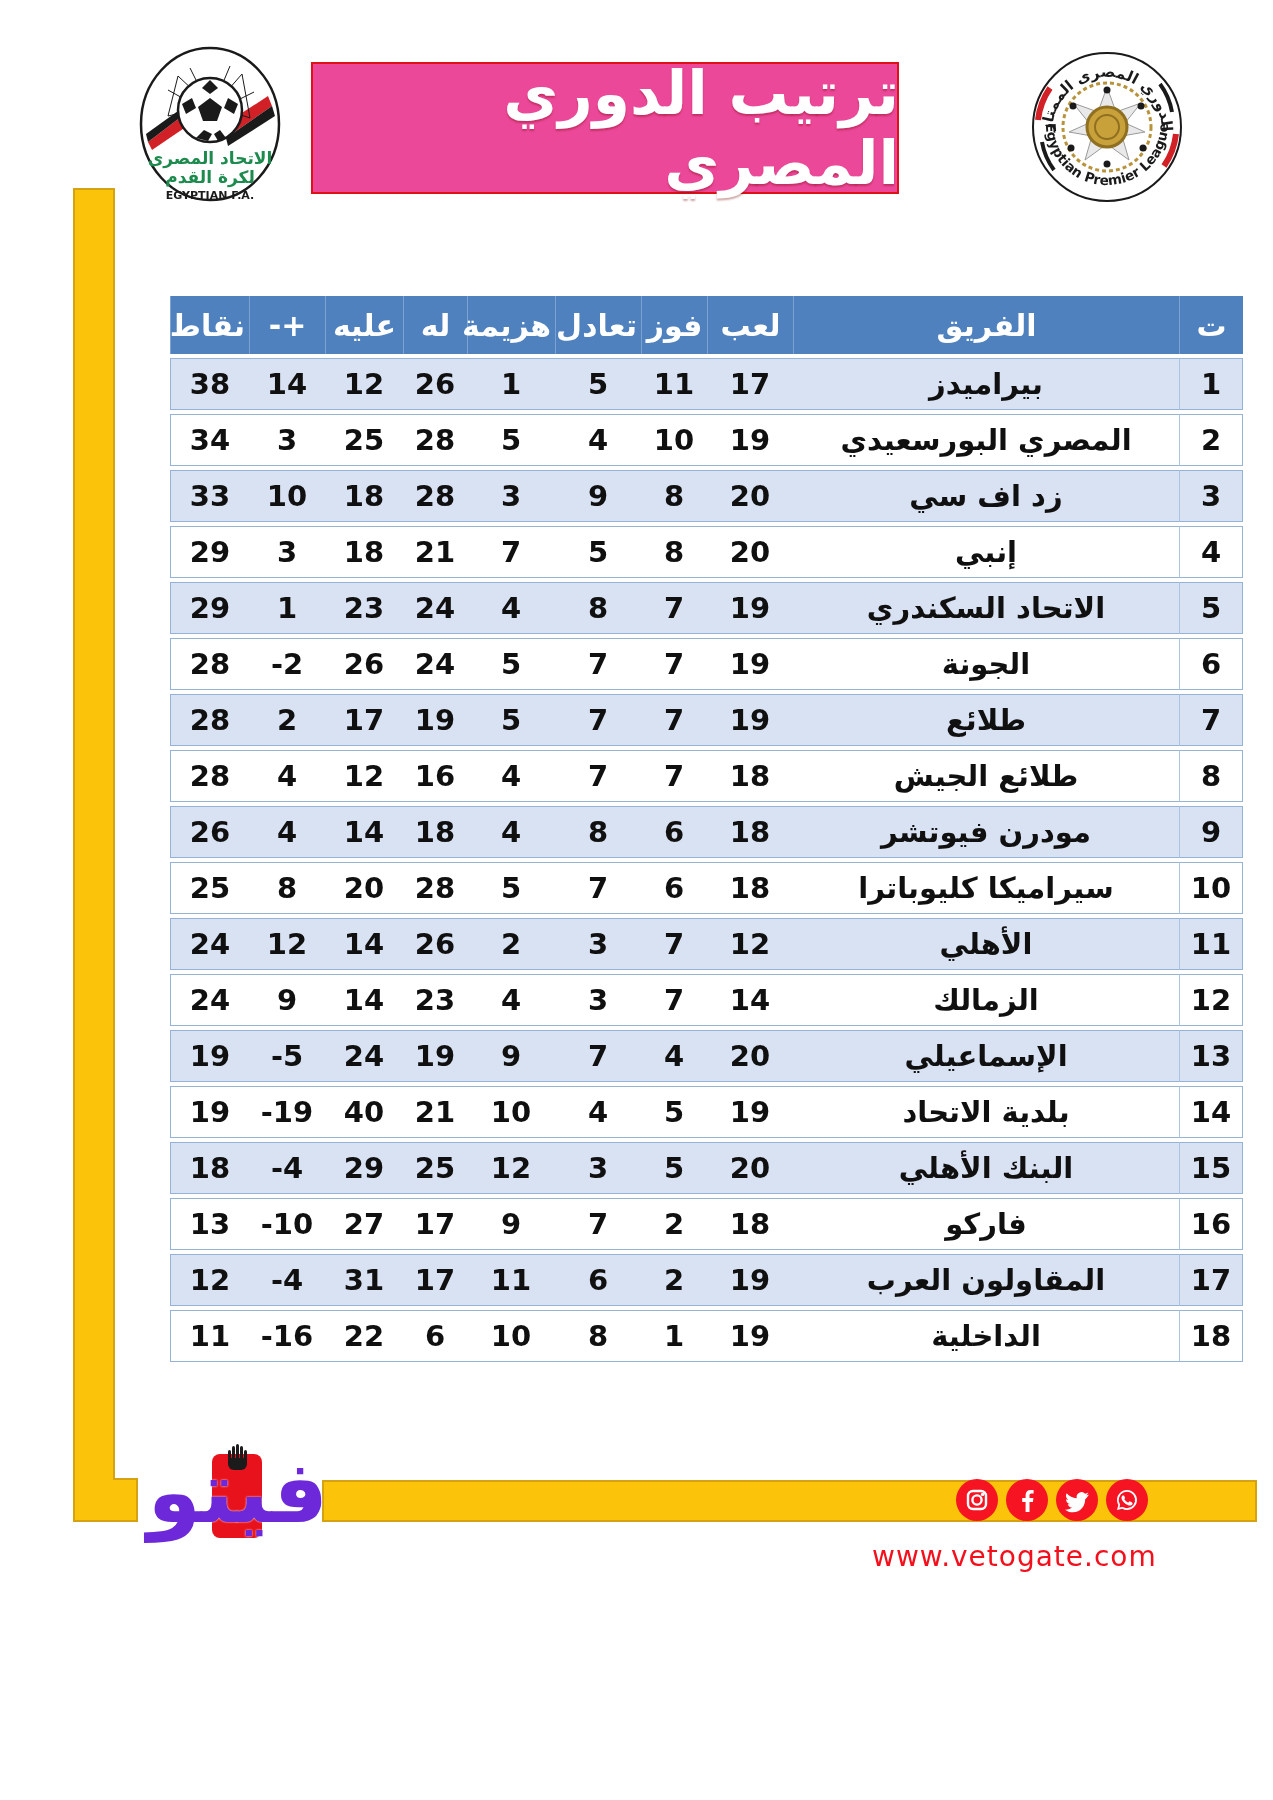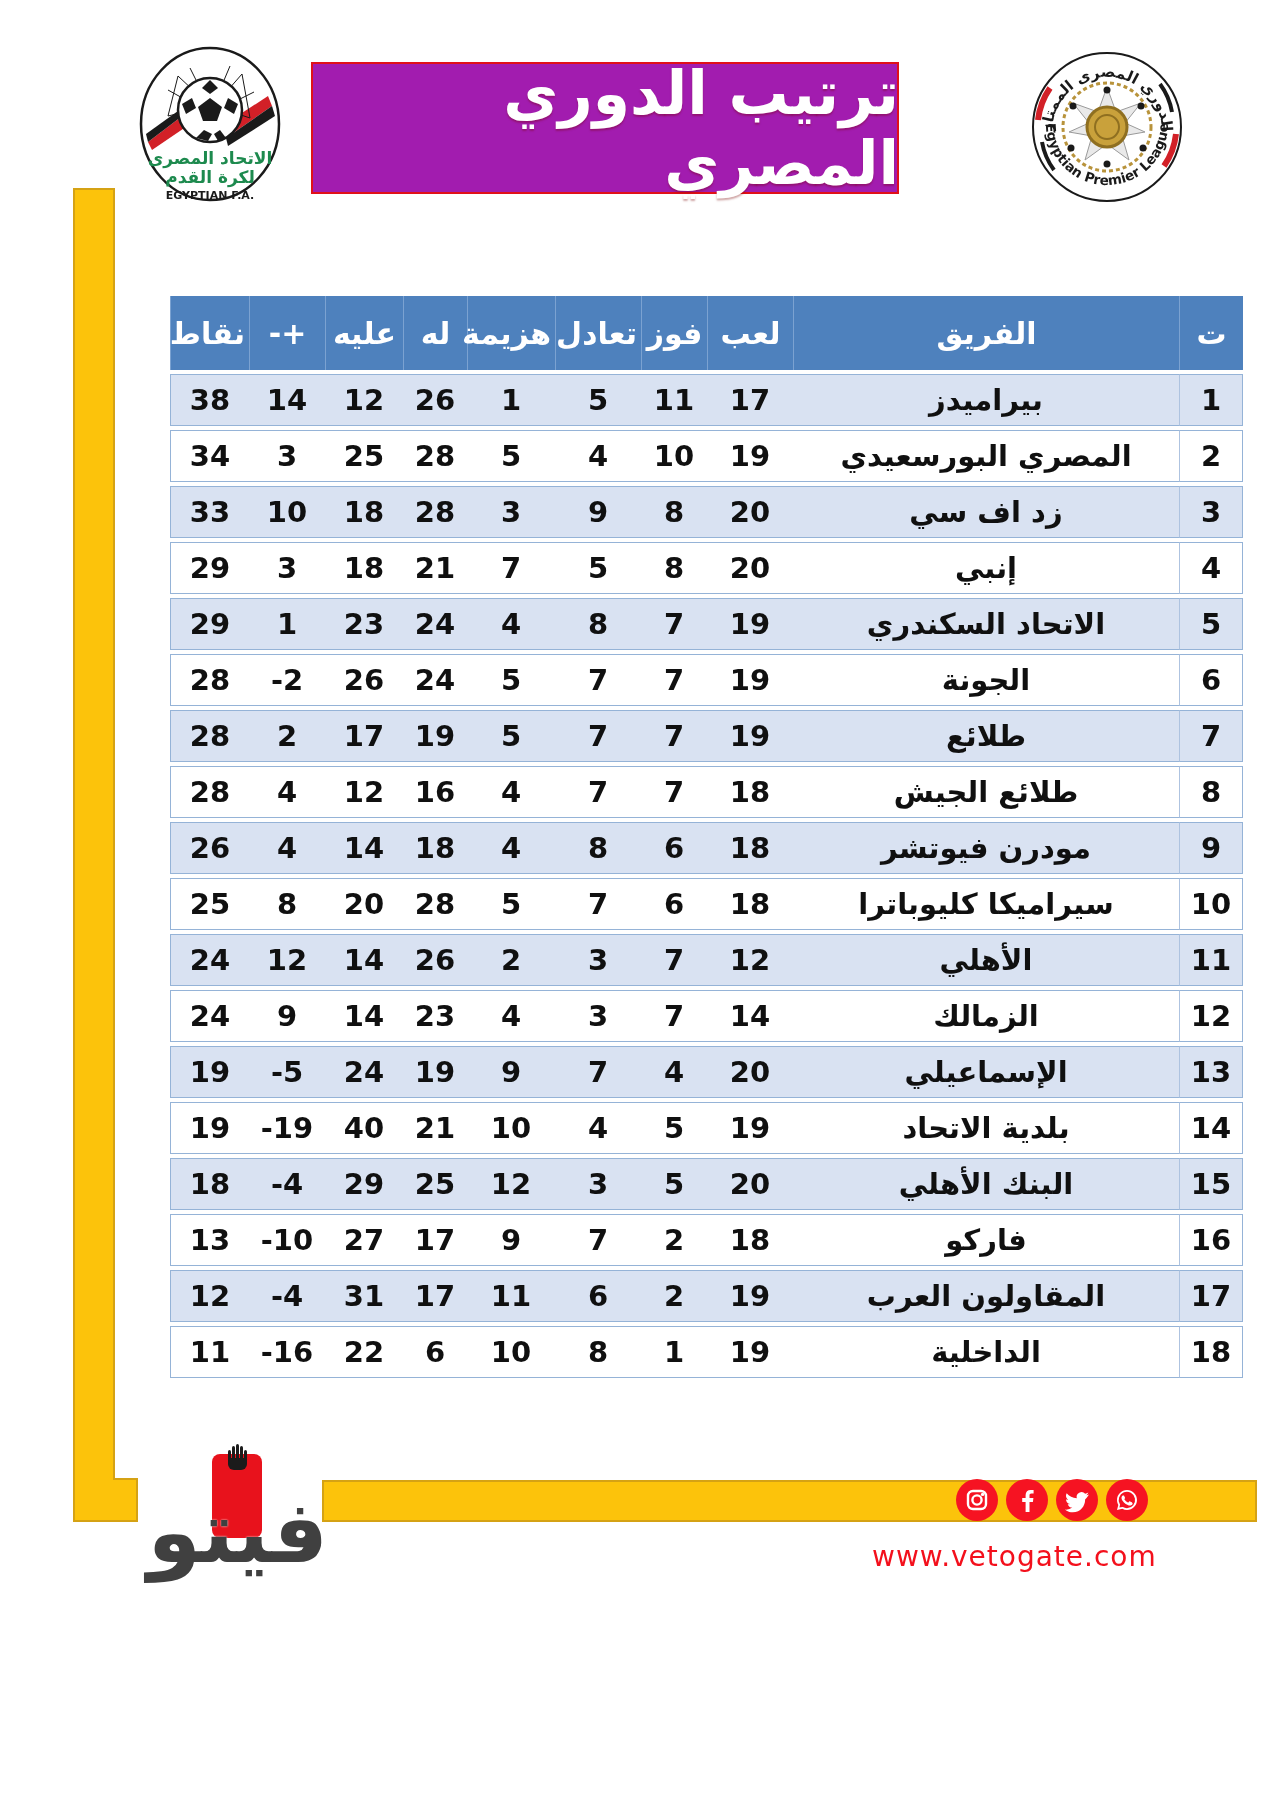--- a/index.html
+++ b/index.html
@@ -11,35 +11,35 @@
   .yellow-l{position:absolute;left:73px;top:188px;}
   .yellow-hbar{
     position:absolute;left:322px;top:1480px;width:935px;height:42px;
     background:#FCC30B;border:2px solid #D5A214;box-sizing:border-box;
   }
   
   .fa-logo{position:absolute;left:138px;top:46px;}
   .epl-logo{position:absolute;left:1030px;top:50px;}
   .banner{
     position:absolute;left:311px;top:62px;width:588px;height:132px;
-    background:#a21caf;display:flex;align-items:center;justify-content:center;
+    background:#ec4899;display:flex;align-items:center;justify-content:center;
     box-shadow:inset 0 0 0 2px #e01019;
   }
   .banner .title{
     color:#ffffff;font-size:60px;font-weight:bold;margin:0;direction:rtl;
     letter-spacing:1px;text-shadow:0 2px 2px rgba(120,0,0,.35);
   }
   
   table.standings{
     position:absolute;left:170px;top:292px;width:1073px;
     border-collapse:separate;border-spacing:0 4px;direction:rtl;table-layout:fixed;
   }
   table.standings thead th{
     background:#4E81BD;color:#ffffff;font-size:30px;font-weight:bold;
-    height:58px;padding:8px 4px;border-left:1px solid #7BA2D1;
+    height:58px;padding:0 4px;border-left:1px solid #7BA2D1;
   }
   table.standings tbody td{
     font-size:29px;font-weight:bold;color:#101010;text-align:center;
     height:50px;padding:0 4px;
     border-top:1px solid #95B3D7;border-bottom:1px solid #95B3D7;
     overflow:hidden;white-space:nowrap;
   }
   tr.alt td{background:#D9E2F2;}
   tr.plain td{background:#ffffff;}
   td.num{direction:ltr;}
@@ -49,23 +49,22 @@
   
   .veto-logo{
     position:absolute;left:148px;top:1442px;width:180px;height:115px;direction:rtl;
   }
   .veto-red-block{
     position:absolute;left:64px;top:12px;width:50px;height:84px;background:#E8121C;
     border-radius:8px;
   }
   .veto-text{
     position:absolute;left:0;top:0;width:100%;text-align:center;
-    font-size:86px;line-height:100px;font-weight:bold;color:#404040;
+    font-size:86px;line-height:100px;font-weight:bold;color:#6d28d9;
     text-shadow:0 0 2px #ffffff;
-    margin-top:40px;
   }
   .veto-hand{position:absolute;left:76px;top:2px;}
   .social-row{
     position:absolute;left:955px;top:1478px;display:flex;gap:6px;
   }
   .social-row svg{display:block;}
   .website{
     position:absolute;left:872px;top:1540px;width:320px;
     color:#F3101C;font-size:28px;font-weight:normal;letter-spacing:1px;
     font-family:"DejaVu Sans","Liberation Sans",sans-serif;

